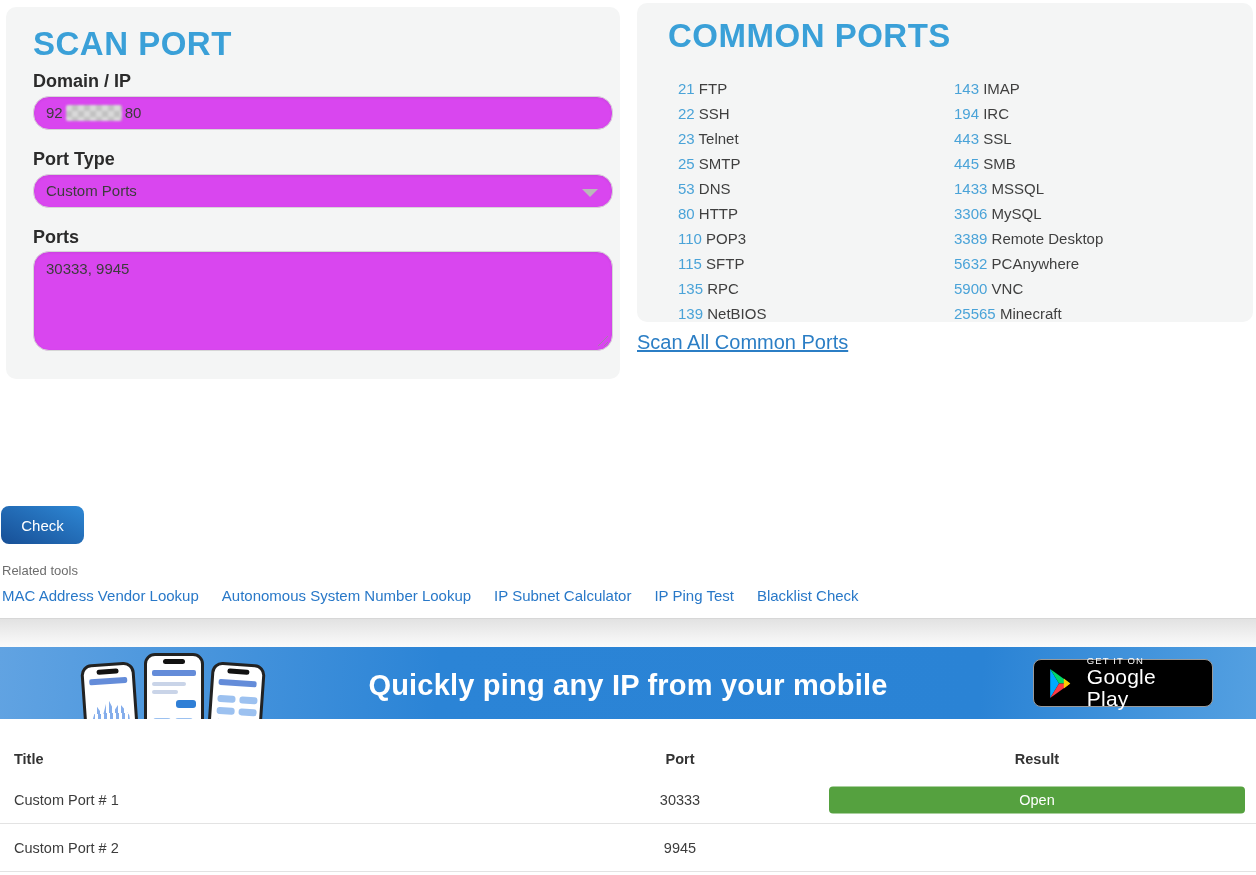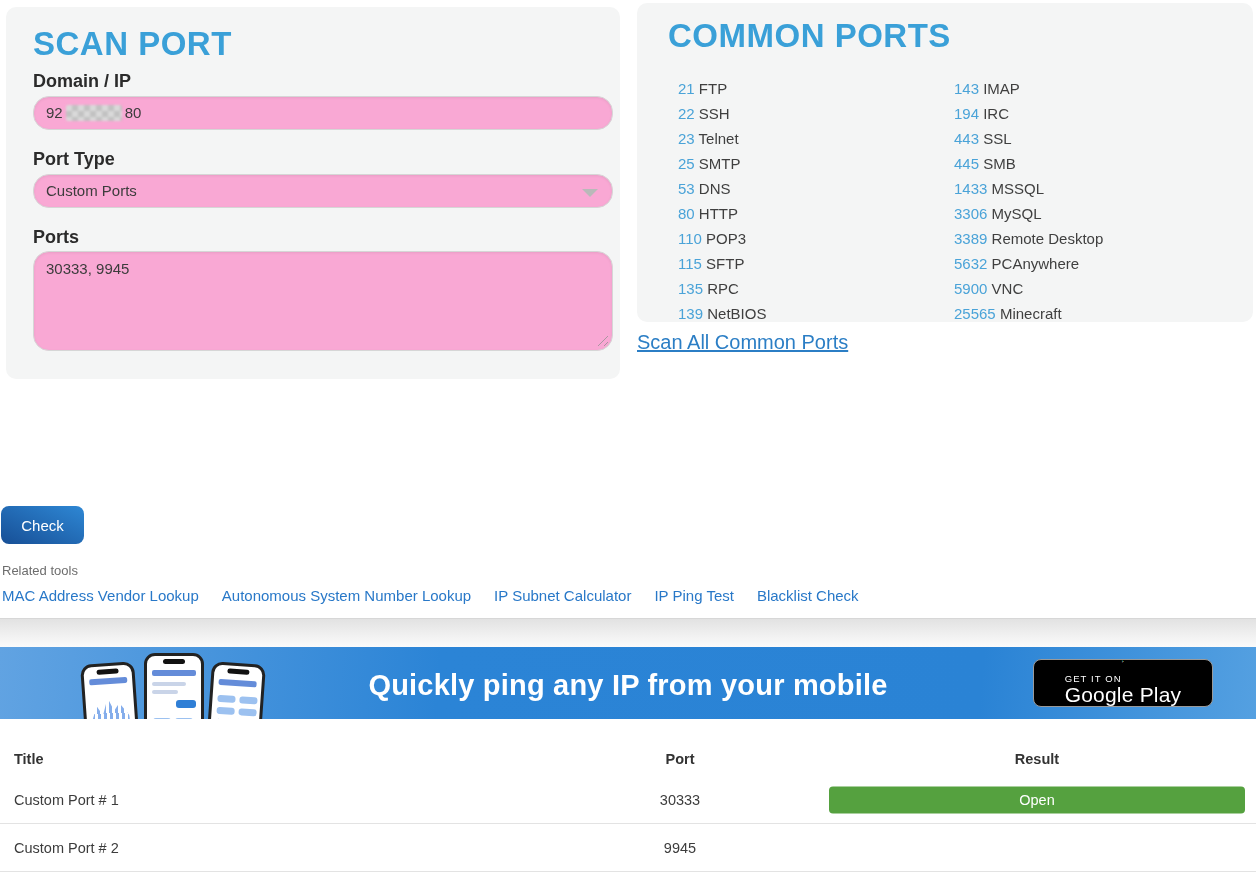--- a/index.html
+++ b/index.html
@@ -13,21 +13,21 @@
   .panel-right { left:637px; top:3px; width:616px; height:319px; }
   .panel-title { position:absolute; font-size:33px; font-weight:700; color:#3aa0d8; letter-spacing:.5px; }
   .panel-left  .panel-title { left:27px; top:18px; }
   .panel-right .panel-title { left:31px; top:14px; }
 
   .field-label { position:absolute; left:27px; font-size:18px; font-weight:700; color:#2b2b2b; }
   .lbl-domain { top:64px; } .lbl-porttype { top:142px; } .lbl-ports { top:220px; }
 
   .input-box, .select-box, .textarea-wrap {
     position:absolute; left:27px; width:580px;
-    background:#f9a8d4; border:1px solid #d6d6d6; border-radius:16px;
+    background:#d946ef; border:1px solid #d6d6d6; border-radius:16px;
     box-shadow: inset 0 1px 3px rgba(0,0,0,.07);
     font-size:15px; color:#3c3c3c;
   }
   .input-box  { top:89px;  height:34px; padding:7px 12px; }
   .select-box { top:167px; height:34px; padding:7px 12px; cursor:pointer; }
   .textarea-wrap { top:244px; height:100px; }
   .textarea-wrap textarea {
     width:100%; height:100%; background:transparent; border:none; resize:none;
     font-family:"Liberation Sans", sans-serif; font-size:15px; color:#3c3c3c;
     padding:8px 12px; outline:none;
@@ -103,21 +103,21 @@
   }
   .ph-head { position:absolute; left:5px; right:5px; top:14px; height:6px; background:#3d6fd0; border-radius:2px; opacity:.8; }
   .ph-line { position:absolute; left:5px; height:4px; background:#c9d4e8; border-radius:2px; }
   .ph-pill { position:absolute; width:18px; height:7px; background:#9cc1f0; border-radius:3px; }
   .ph-btn  { position:absolute; right:5px; top:44px; width:20px; height:8px; background:#2f7fd6; border-radius:3px; }
 
   
   .gp-badge {
     position:absolute; right:43px; top:12px; width:180px; height:48px;
     background:#000; border:1px solid #9a9a9a; border-radius:8px;
-    display:flex; align-items:center; padding:0 13px; gap:11px; cursor:pointer;flex-direction:column;
+    display:flex; align-items:center; padding:0 13px; gap:11px; cursor:pointer;
   }
   .gp-text { display:flex; flex-direction:column; line-height:1.05; }
   .gp-top    { color:#fff; font-size:9.5px; letter-spacing:1.1px; }
   .gp-bottom { color:#fff; font-size:21px; font-weight:500; letter-spacing:.2px; }
 
   
   .results { position:absolute; left:0; top:742px; width:1256px; }
   .thead { position:relative; height:34px; }
   .trow  { position:relative; height:48px; border-bottom:1px solid #e3e3e3; }
   .cell-title  { position:absolute; left:14px; top:50%; transform:translateY(-50%); font-size:14.5px; }

